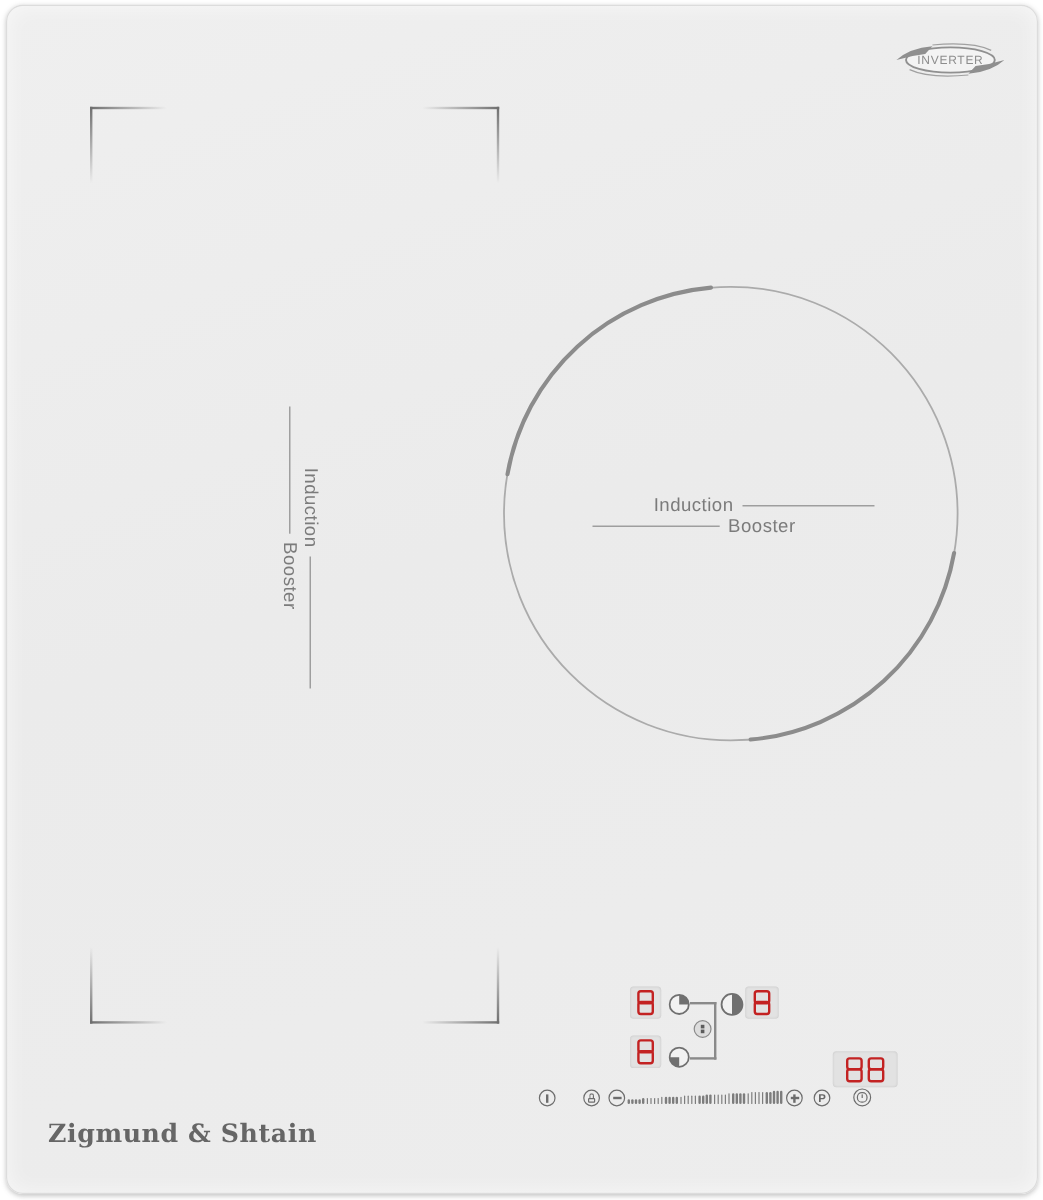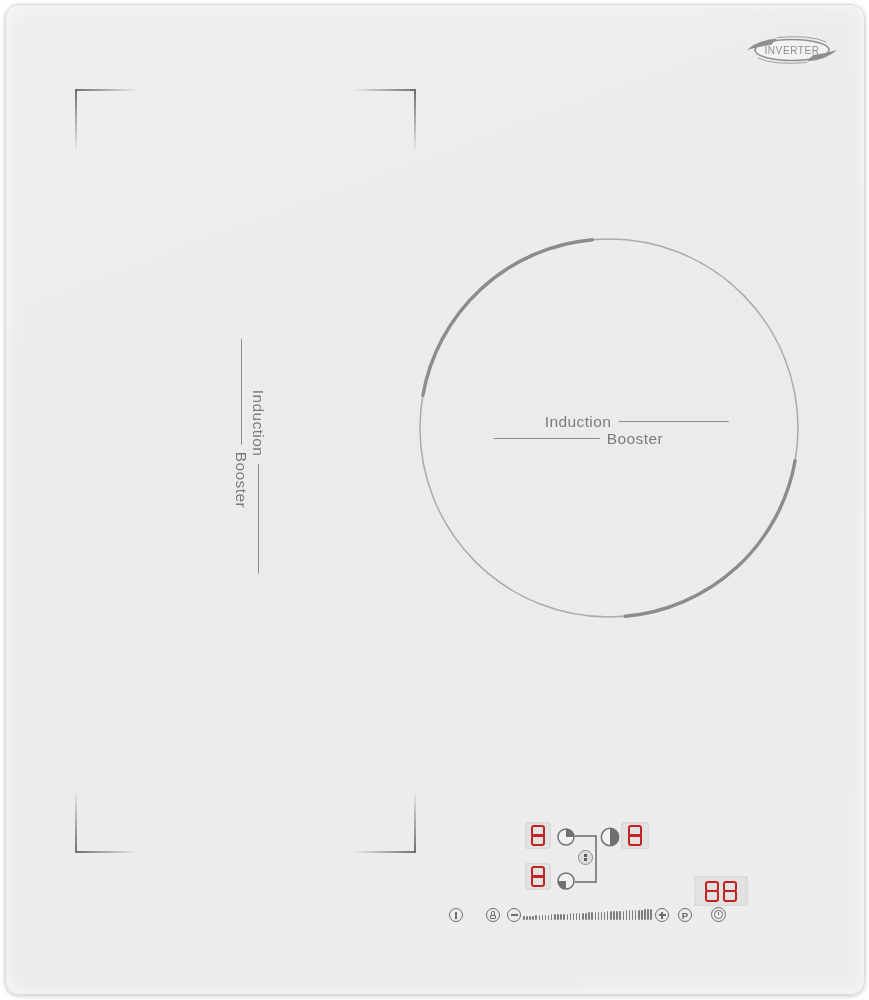--- a/index.html
+++ b/index.html
@@ -267,13 +267,14 @@
   </div>
   <div class="ci pbtn">
     <span>P</span>
   </div>
   <div class="ci timer">
     <span class="inner">
         <span class="hand"></span>
       </span>
   </div>
 
+  <div class="brand">Zigmund &amp; Shtain</div>
 </div>
 
 </body></html>

